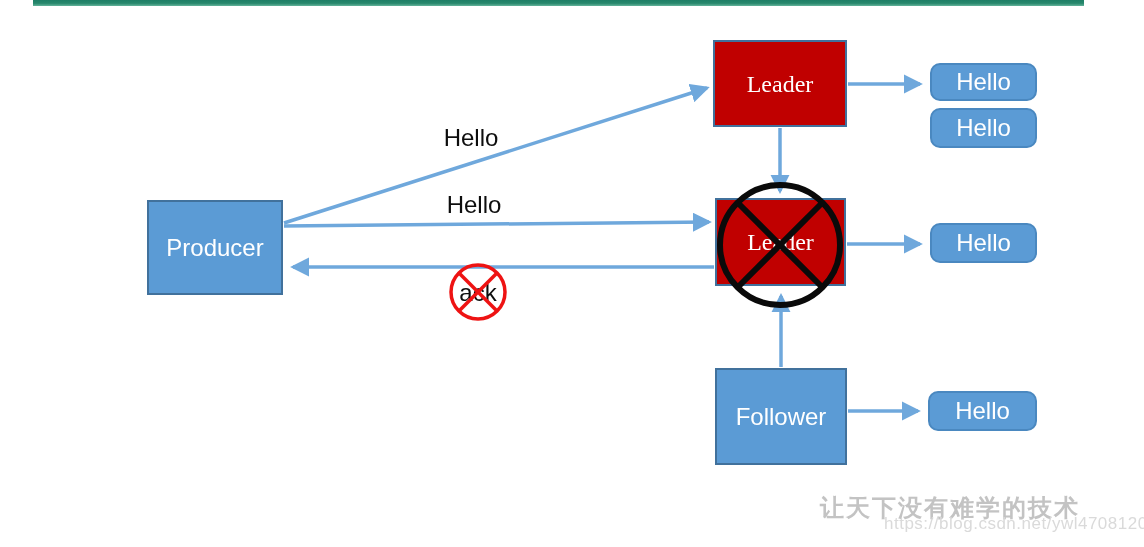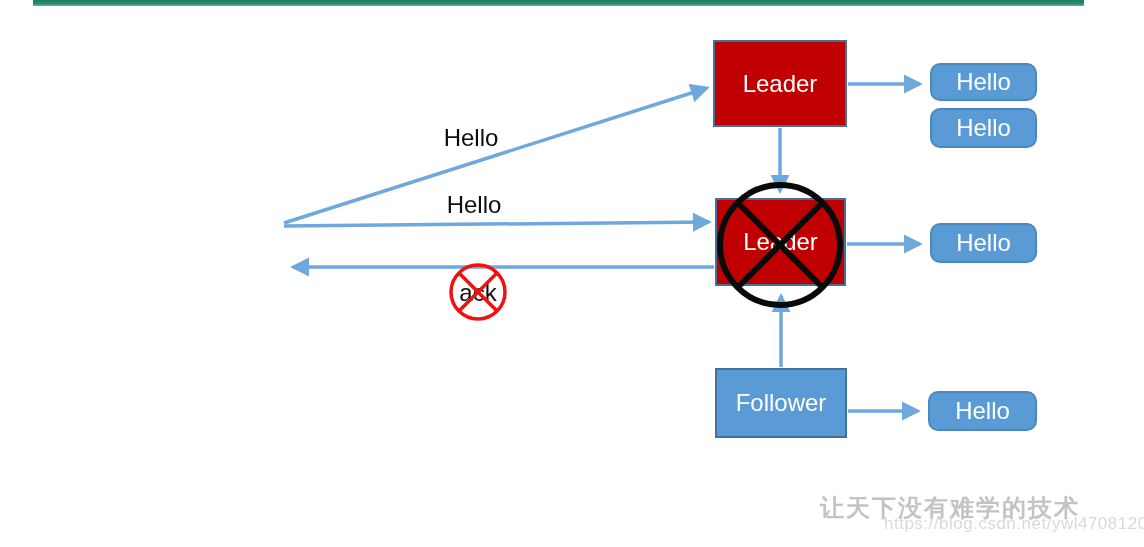--- a/index.html
+++ b/index.html
@@ -15,28 +15,28 @@
     background:linear-gradient(180deg,#1e7e65 0%,#28886d 55%,#63b39a 100%);
   }
   .box{
     position:absolute;
     display:flex;align-items:center;justify-content:center;
     color:#ffffff;font-size:24px;line-height:1;
     box-sizing:border-box;
   }
   .rect{border:2px solid #41719c;}
   .blue{background:#5b9bd5;}
-  .red{background:#c00000;}
+  .red{background:#c00000;font-family:Liberation Serif, serif;}
   .pill{
     background:#5b9bd5;border:2px solid #4a88c0;border-radius:10px;
   }
   .producer{left:147px;top:200px;width:136px;height:95px;}
   .leader-top{left:713px;top:40px;width:134px;height:87px;}
   .leader-mid{left:715px;top:198px;width:131px;height:88px;}
-  .follower{left:715px;top:368px;width:132px;height:70px;justify-content:center;}
+  .follower{left:715px;top:368px;width:132px;height:97px;justify-content:center;}
   .hello1{left:930px;top:63px;width:107px;height:38px;}
   .hello2{left:930px;top:108px;width:107px;height:40px;}
   .hello3{left:930px;top:223px;width:107px;height:40px;}
   .hello4{left:928px;top:391px;width:109px;height:40px;}
   .edge-label{
     position:absolute;color:#0d0d0d;font-size:24px;width:90px;text-align:center;
   }
   .hello-label-1{left:426px;top:124px;}
   .hello-label-2{left:429px;top:191px;}
   .ack-label{
@@ -57,20 +57,23 @@
     font-size:17px;color:#dadada;letter-spacing:0.5px;
   }
 </style>
 </head>
 <body>
 
 <div class="stage">
 
   <div class="topbar"></div>
 
+  <div class="box rect blue producer">
+    <span>Producer</span>
+  </div>
 
   <div class="box rect red leader-top">
     <span>Leader</span>
   </div>
 
   <div class="box rect red leader-mid">
     <span>Leader</span>
   </div>
 
   <div class="box rect blue follower">

